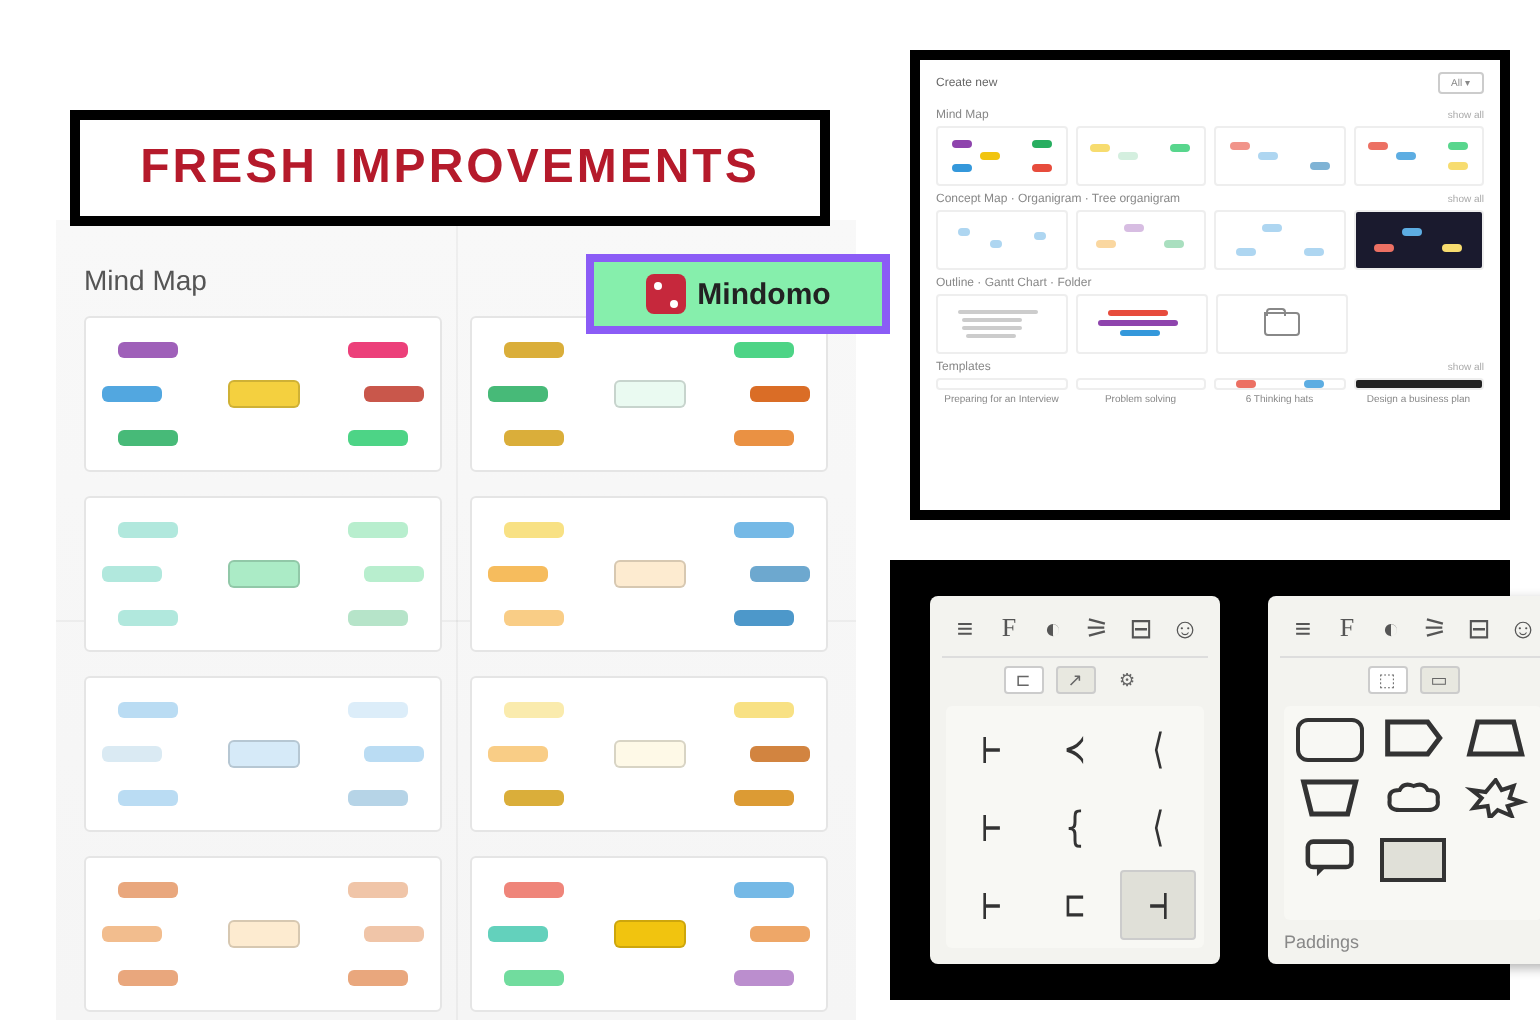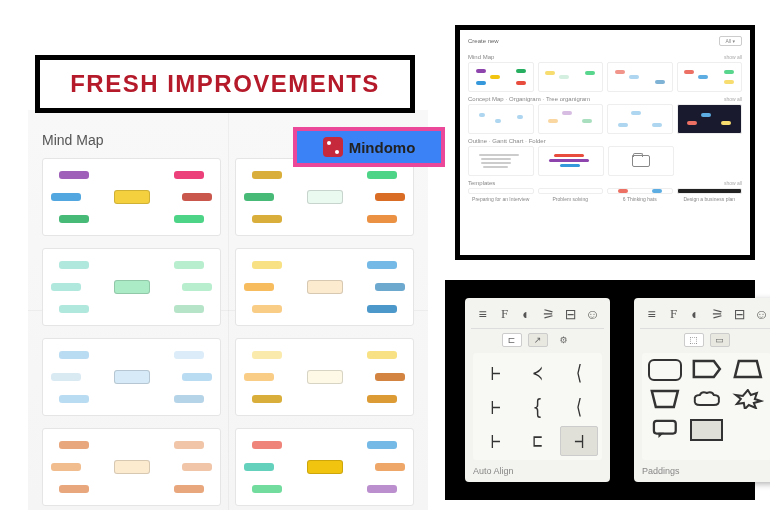--- a/index.html
+++ b/index.html
@@ -3,21 +3,21 @@
 <meta charset="utf-8">
 <style>
 * { margin: 0; padding: 0; box-sizing: border-box; }
 body { width: 770px; height: 515px; font-family: Arial, sans-serif; background: #fff; position: relative; overflow: hidden; }
 
 
 .banner-box { position: absolute; left: 35px; top: 55px; width: 380px; height: 58px; border: 5px solid #000; background: #fff; display: flex; align-items: center; justify-content: center; z-index: 10; }
 .banner-text { font-size: 24px; font-weight: 800; color: #b51a2b; letter-spacing: 1.5px; }
 
 
-.logo-box { position: absolute; left: 293px; top: 127px; width: 152px; height: 40px; border: 4px solid #ec4899; background: #3b82f6; display: flex; align-items: center; justify-content: center; gap: 6px; z-index: 10; }
+.logo-box { position: absolute; left: 293px; top: 127px; width: 152px; height: 40px; border: 4px solid #8b5cf6; background: #86efac; display: flex; align-items: center; justify-content: center; gap: 6px; z-index: 10; }
 .logo-icon { width: 20px; height: 20px; background: #c6283c; border-radius: 4px; position: relative; }
 .logo-icon::before { content: ""; position: absolute; width: 4px; height: 4px; background: #fff; border-radius: 50%; top: 4px; left: 4px; }
 .logo-icon::after { content: ""; position: absolute; width: 4px; height: 4px; background: #fff; border-radius: 50%; bottom: 3px; right: 4px; }
 .logo-text { font-size: 15px; font-weight: 600; color: #222; }
 
 
 .left-gallery { position: absolute; left: 28px; top: 110px; width: 400px; height: 400px; background: #fafafa; padding: 18px 14px; }
 .gallery-bg { position:absolute; inset:0; background: linear-gradient(#f8f8f8, #f5f5f5); }
 .gallery-bg::before { content:""; position:absolute; left:50%; top:0; bottom:0; width:1px; background:rgba(0,0,0,0.04); }
 .gallery-bg::after { content:""; position:absolute; top:50%; left:0; right:0; height:1px; background:rgba(0,0,0,0.04); }
@@ -352,21 +352,20 @@
       <div class="align-cell">
           <span class="bracket">⊢</span>
         </div>
       <div class="align-cell">
           <span class="bracket">⊏</span>
         </div>
       <div class="align-cell sel">
           <span class="bracket">⊣</span>
         </div>
     </div>
-    <div class="tool-caption">Auto Align</div>
   </div>
 
   <div class="tool-panel">
     <div class="tool-tabs">
       <span>≡</span>
       <span class="letter">F</span>
       <span>◐</span>
       <span>⚞</span>
       <span>⊟</span>
       <span>☺</span>

